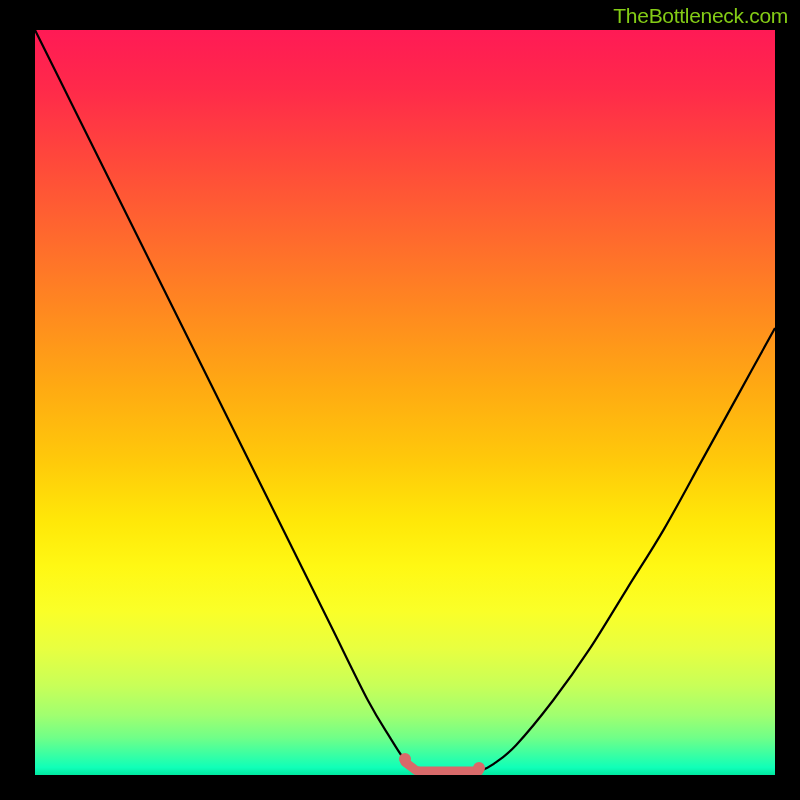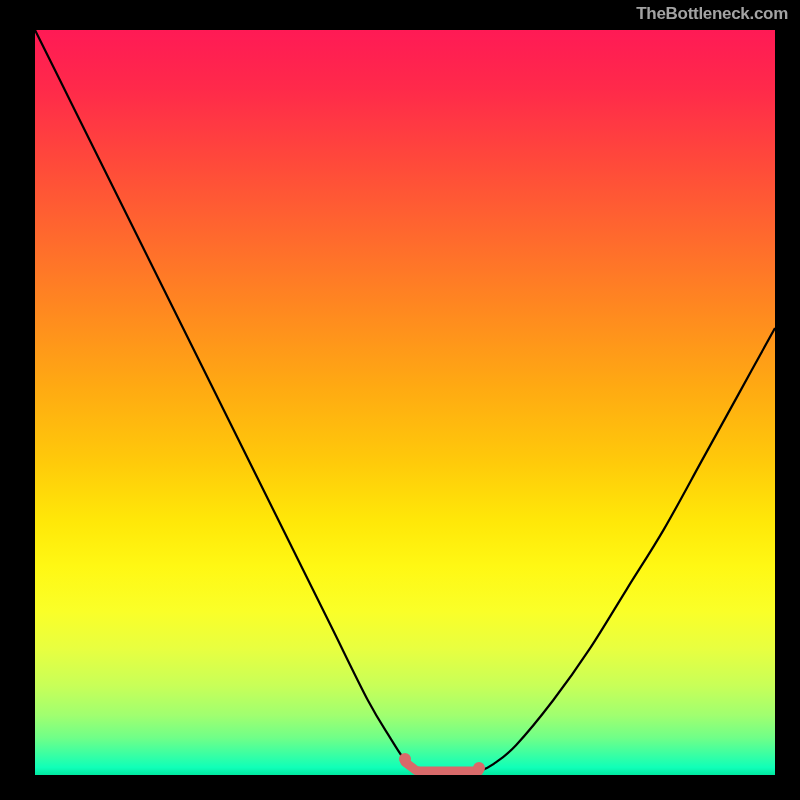--- a/index.html
+++ b/index.html
@@ -8,23 +8,23 @@
     height: 800px;
     background: #000;
     position: relative;
     font-family: Arial, sans-serif;
     overflow: hidden;
   }
   .watermark {
     position: absolute;
     top: 4px;
     right: 12px;
-    color: #a3a3a3;
-    font-size: 17px;
-    font-weight: 700;
+    color: #84cc16;
+    font-size: 21px;
+    font-weight: 400;
     letter-spacing: -0.3px;
     z-index: 10;
   }
   .plot-area {
     position: absolute;
     left: 35px;
     top: 30px;
     width: 740px;
     height: 745px;
   }

